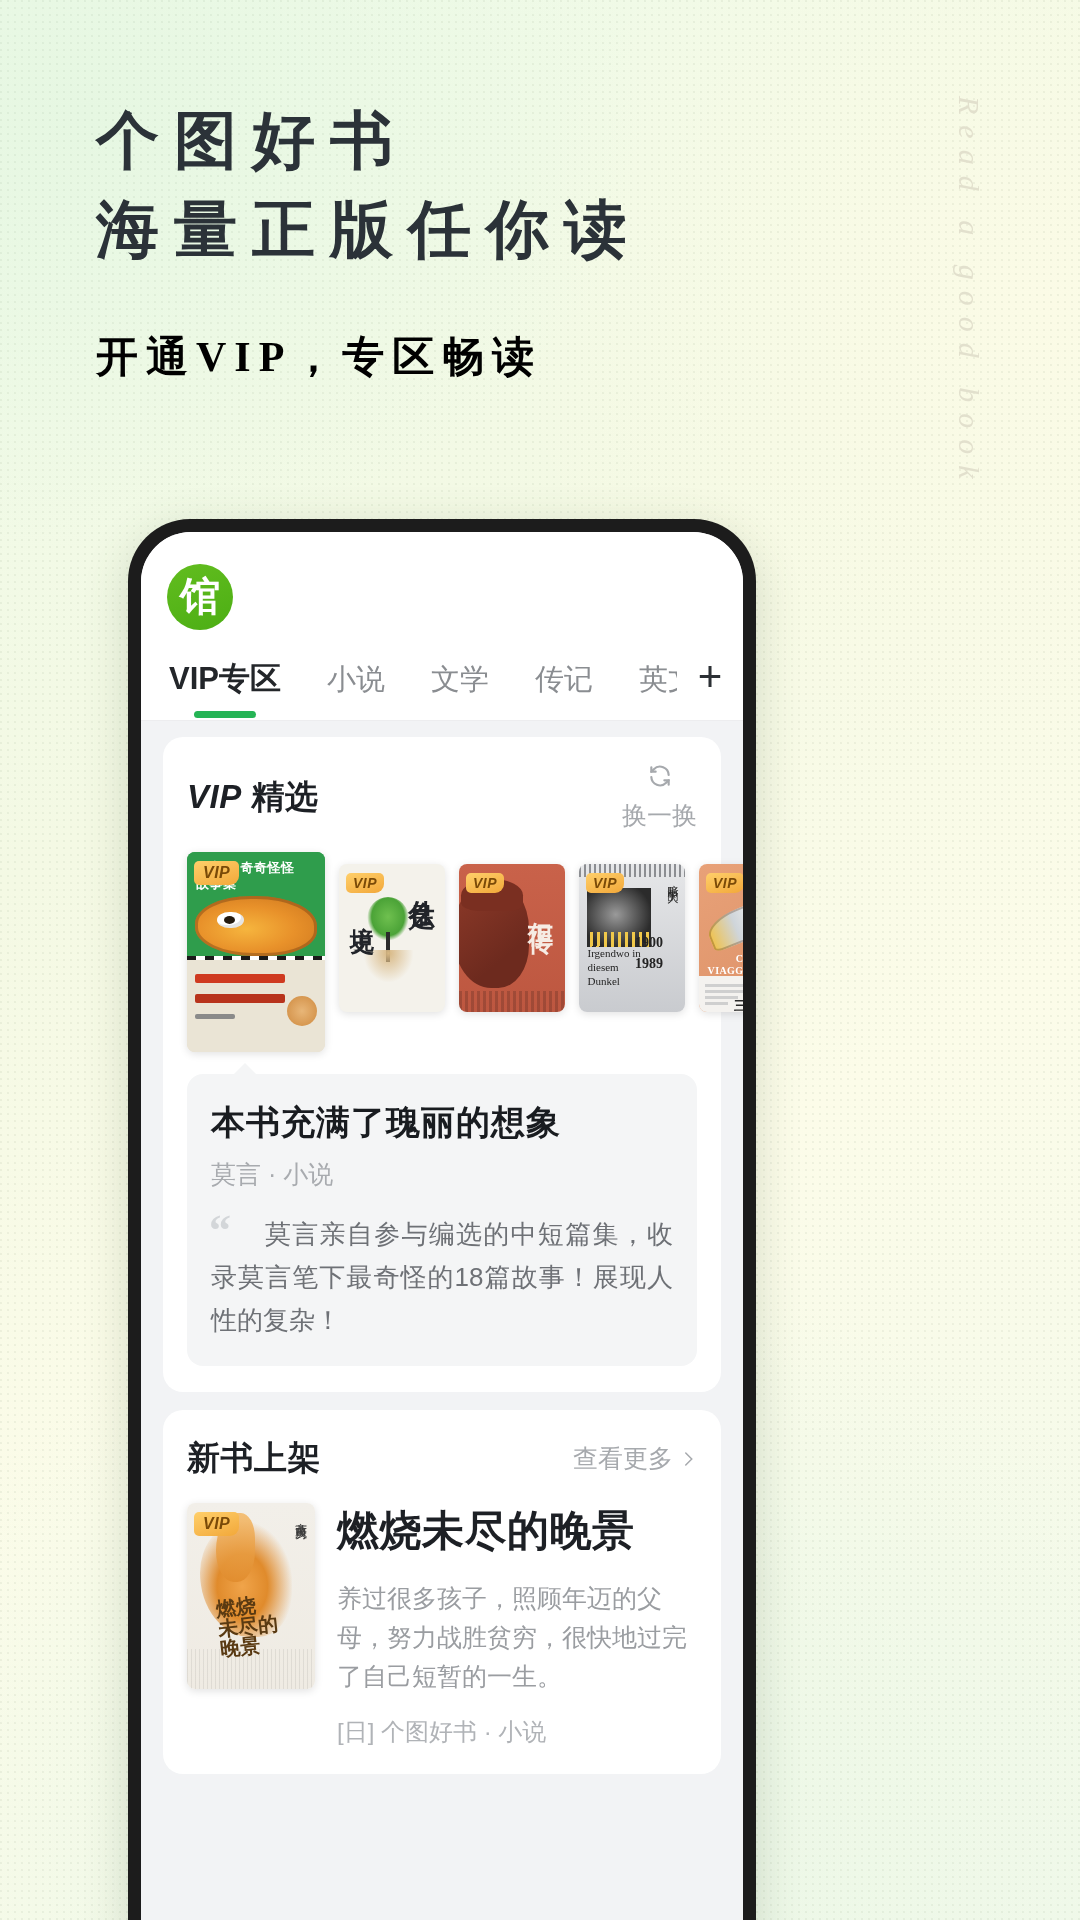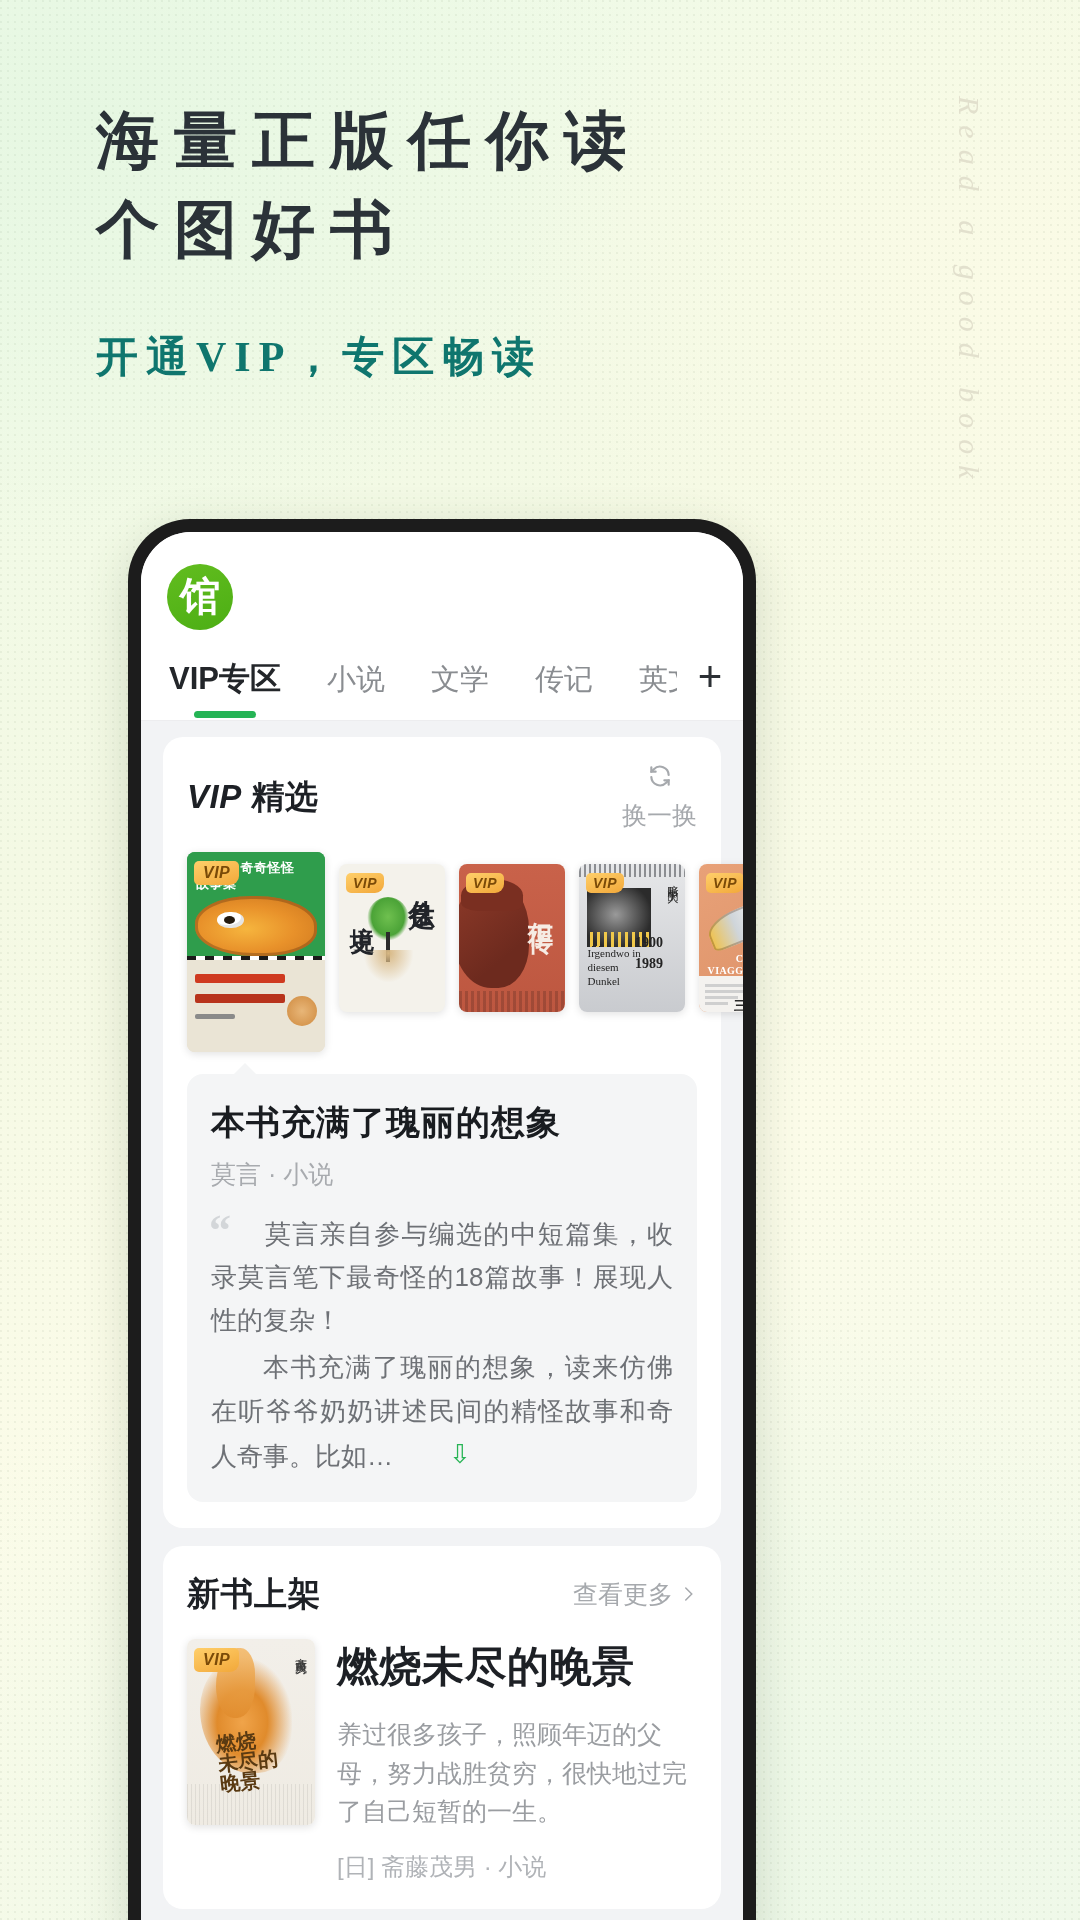--- a/index.html
+++ b/index.html
@@ -31,21 +31,21 @@
     color: #2b3238;
     letter-spacing: 15px;
     line-height: 1.42;
     white-space: nowrap;
   }
   .hero-sub {
     margin-top: 54px;
     font-family: "Liberation Serif", "DejaVu Serif", serif;
     font-size: 42px;
     font-weight: 700;
-    color: #0f766e;
+    color: #000000;
     letter-spacing: 8px;
     white-space: nowrap;
   }
 
   .vertical-tag {
     position: absolute;
     left: 952px; top: 96px;
     writing-mode: vertical-rl;
     font-family: "Liberation Serif", "DejaVu Serif", serif;
     font-style: italic;
@@ -300,22 +300,22 @@
     margin-top: 20px; font-size: 25px; line-height:1.55; color:#9a9da1;
   }
   .nb-meta { margin-top: 20px; font-size: 24px; color:#b0b3b7; }
 </style>
 </head>
 <body>
 
 <div class="noise"></div>
 
 <div class="hero">
+  <div class="hero-line">个图好书</div>
   <div class="hero-line">海量正版任你读</div>
-  <div class="hero-line">个图好书</div>
   <div class="hero-sub">开通VIP，专区畅读</div>
 </div>
 <div class="vertical-tag">Read a good book</div>
 
 <div class="phone">
   <div class="screen">
 
     <div class="app-header">
       <div class="logo">馆</div>
     </div>
@@ -421,23 +421,20 @@
             <div class="vip-badge">VIP</div>
           </div>
         </div>
 
         <div class="detail">
           <div class="detail-title">本书充满了瑰丽的想象</div>
           <div class="detail-meta">莫言 · 小说</div>
           <div class="detail-body">
             <span class="quote-mark">“</span>
             <div class="detail-p first">莫言亲自参与编选的中短篇集，收录莫言笔下最奇怪的18篇故事！展现人性的复杂！</div>
-            <div class="detail-p second">
-              <span>本书充满了瑰丽的想象，读来仿佛在听爷爷奶奶讲述民间的精怪故事和奇人奇事。比如…</span><span class="expand">⇩</span>
-            </div>
           </div>
         </div>
       </div>
 
       <div class="card">
         <div class="card-head">
           <div class="card-title">新书上架</div>
           <div class="more-link">
             <span>查看更多</span>
             <svg viewBox="0 0 24 24" width="18" height="18" fill="none" stroke="#a6a9ad" stroke-width="2" stroke-linecap="round">
@@ -452,20 +449,20 @@
             <div class="vt">斋藤茂男</div>
             <div class="cn" style="white-space:pre-line">燃烧
 未尽的
 晚景</div>
             <div class="bb"></div>
             <div class="vip-badge">VIP</div>
           </div>
           <div class="nb-info">
             <div class="nb-title">燃烧未尽的晚景</div>
             <div class="nb-desc">养过很多孩子，照顾年迈的父母，努力战胜贫穷，很快地过完了自己短暂的一生。</div>
-            <div class="nb-meta">[日] 斋藤茂男 · 小说</div>
+            <div class="nb-meta">[日] 个图好书 · 小说</div>
           </div>
         </div>
       </div>
 
     </div>
   </div>
 </div>
 
 </body></html>

